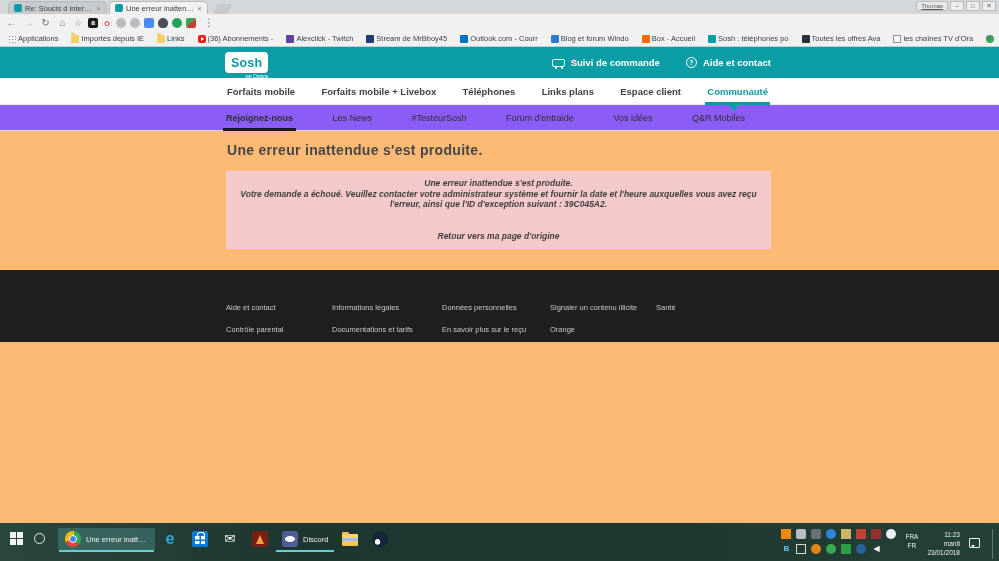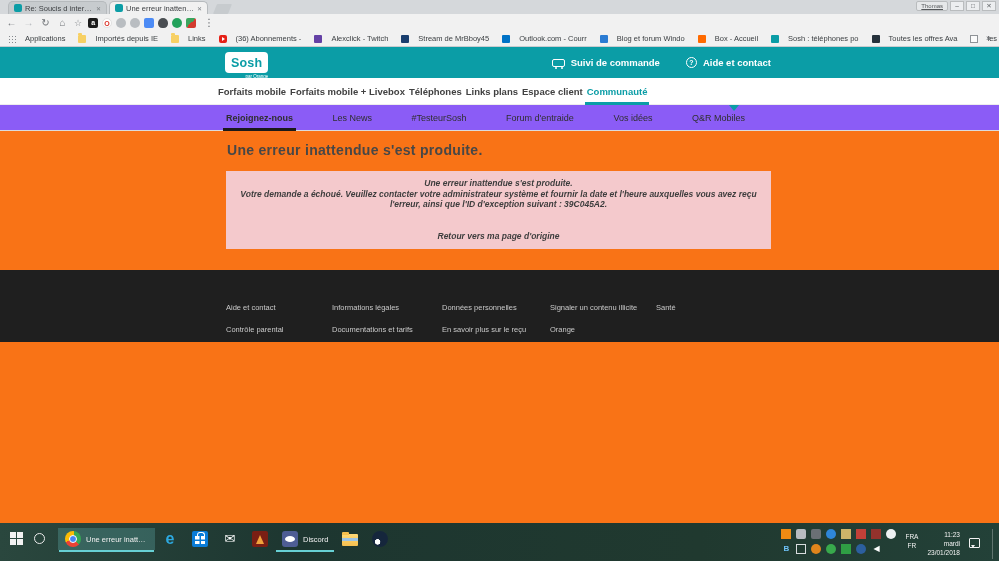--- a/index.html
+++ b/index.html
@@ -30,21 +30,21 @@
   .e-amazon{background:#1b1b1b}
   .e-red{background:#fff;color:#d93025;border:1px solid #e0e0e0;border-radius:50%}
   .e-grey{background:#b9bdc1;border-radius:50%}
   .e-blue{background:#4c8bf5}
   .e-dark{background:#4a4e52;border-radius:50% 50% 42% 42%}
   .e-green{background:#23a25b;border-radius:50%}
   .e-mix{background:linear-gradient(135deg,#3ba55d 50%,#d23b2f 50%);border-radius:2px}
   .menu-dots{font-size:10px;color:#5f6368;padding:0 2px}
 
   .bm-band{position:absolute;left:0;top:31px;width:100%;height:16px;background:#f1f1f1;border-bottom:1px solid #c9cccf;display:flex;align-items:center;padding:0 8px;font-size:7.5px;color:#3c4043}
-  .bm{display:flex;align-items:center;gap:9px;margin-right:13px;white-space:nowrap;flex:none}
+  .bm{display:flex;align-items:center;gap:2px;margin-right:13px;white-space:nowrap;flex:none}
   .bm-ic{width:8px;height:8px;border-radius:1px;flex:none;position:relative}
   .apps{background-image:radial-gradient(#85898d 36%,transparent 38%);background-size:3px 3px;border-radius:0}
   .folder{background:#f7d064}
   .folder::before{content:"";position:absolute;top:-2px;left:0;width:4px;height:2px;background:#f7d064;border-radius:1px 1px 0 0}
   .yt{background:#e62117;border-radius:2px}
   .yt::after{content:"";position:absolute;left:3px;top:2px;border:2px solid transparent;border-left:3px solid #fff}
   .twitch{background:#6441a5}
   .lb{background:#1a3e6e}
   .outlook{background:#0072c6}
   .winblog{background:#2b7cd3}
@@ -62,33 +62,33 @@
   .logo-text{color:#0b9da6;font-weight:bold;font-size:12.5px;letter-spacing:.2px}
   .logo-byline{color:#fff;font-size:4.5px;text-align:right;margin-top:1px}
   .hdr-links{position:absolute;left:226px;top:0;width:545px;height:100%;display:flex;justify-content:flex-end;align-items:center;gap:26px;color:#fff;font-size:9.5px;font-weight:bold}
   .hdr-link{display:flex;align-items:center;gap:6px}
   .hicon{flex:none;position:relative}
   .truck{width:13px;height:8px;border:1px solid #fff;border-radius:2px}
   .truck::after{content:"";position:absolute;left:2px;bottom:-3px;width:2px;height:2px;background:#fff;border-radius:50%;box-shadow:6px 0 0 #fff}
   .qmark{width:11px;height:11px;border:1px solid #fff;border-radius:50%;font-size:7px;line-height:9.5px;text-align:center;font-weight:bold}
 
   .mainnav{position:absolute;left:0;top:78px;width:100%;height:27px;background:#fff;border-bottom:1px solid #ededed}
-  .mnav-inner{position:absolute;left:216px;width:545px;height:100%;display:flex;align-items:center;font-size:9.5px;font-weight:bold;color:#414141}
+  .mnav-inner{position:absolute;left:225px;width:545px;height:100%;display:flex;justify-content:space-between;align-items:center;font-size:9.5px;font-weight:bold;color:#414141}
   .mnav-item{position:relative;height:100%;display:flex;align-items:center;padding:0 2px;cursor:pointer}
   .mnav-item.active{color:#0b9da6}
   .mnav-item.active::after{content:"";position:absolute;left:0;right:0;bottom:-1px;height:3px;background:#0b9da6}
 
   .subnav{position:absolute;left:0;top:105px;width:100%;height:26px;background:#8b5cf6;border-bottom:1px solid #dcdcdc}
   .subnav::before{content:"";position:absolute;left:729px;top:0;border:5px solid transparent;border-top:6px solid #0b9da6}
   .snav-inner{position:absolute;left:226px;width:545px;height:100%;display:flex;justify-content:space-between;align-items:center;padding-right:26px;font-size:9px;color:#2f2f2f}
   .snav-item{position:relative;height:100%;display:flex;align-items:center;cursor:pointer}
   .snav-item.active{font-weight:bold}
   .snav-item.active::after{content:"";position:absolute;left:-3px;right:-3px;bottom:-1px;height:3px;background:#1a1a1a}
 
-  .page{position:absolute;left:0;top:131px;width:100%;height:392px;background:#f97316}
+  .page{position:absolute;left:0;top:131px;width:100%;height:392px;background:#fdba74}
   .page-title{margin:11px 0 0 227px;font-size:14px;font-weight:bold;color:#474747;letter-spacing:.3px}
   .error-box{margin:13px 0 0 226px;width:545px;background:#f4c9cc;padding:7px 14px 8px;text-align:center;font-size:8.5px;line-height:10.5px;font-weight:bold;font-style:italic;color:#3d3d3d}
   .error-link{display:inline-block;margin-top:21px;color:#3d3d3d;cursor:pointer}
   .site-footer{margin-top:21px;height:72px;background:#1f1f1f;padding:33px 0 0 226px;overflow:hidden}
   .f-grid{display:grid;grid-template-columns:106px 110px 108px 106px 1fr;width:545px;font-size:7.5px;color:#c9c9c9;margin-bottom:13px}
   .f-link{white-space:nowrap;overflow:hidden;cursor:pointer}
 
   
   .taskbar{position:absolute;left:0;bottom:0;width:100%;height:38px;background:linear-gradient(90deg,#2a473e,#1d3630 30%,#20392f 70%,#234138);display:flex;align-items:flex-start;padding:5px 4px 0 10px;color:#fff}
   .start{width:13px;height:13px;margin:4px 11px 0 0;position:relative;flex:none}

